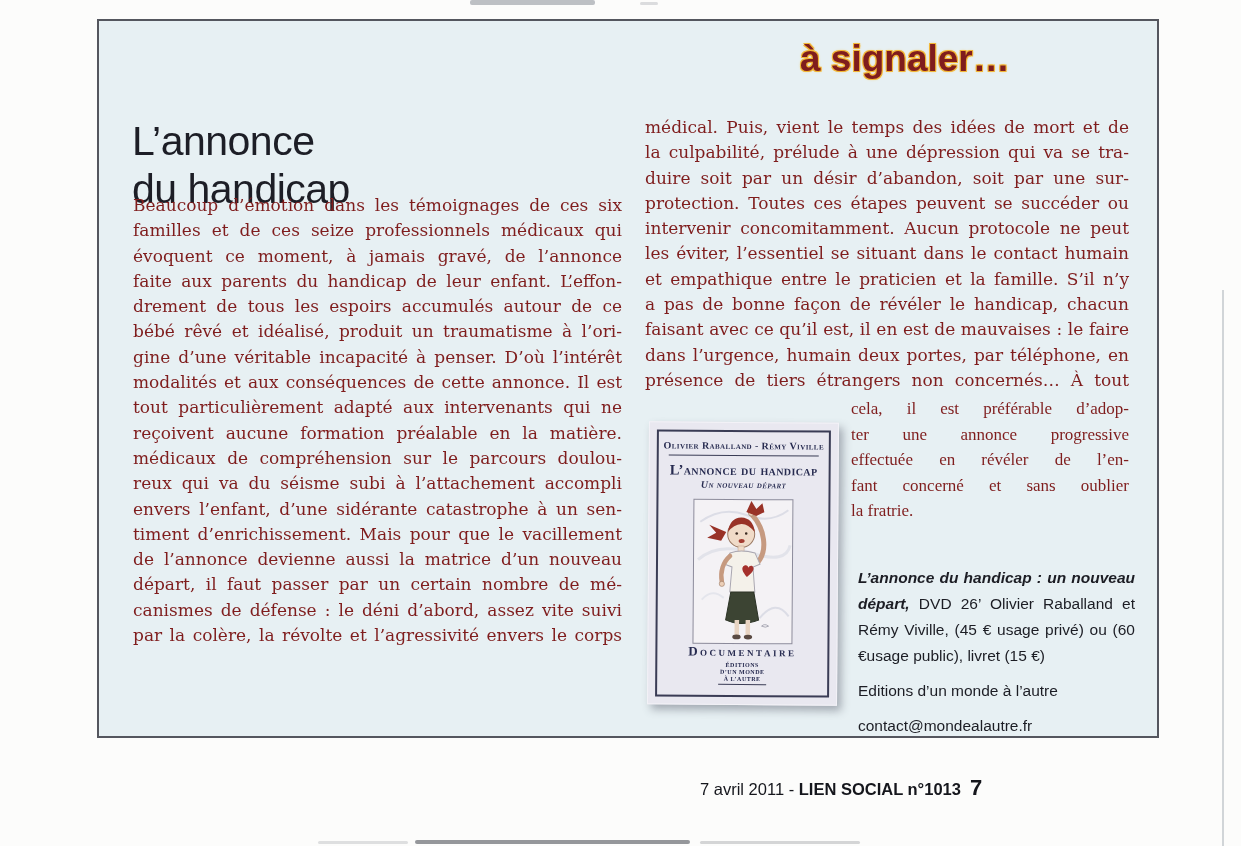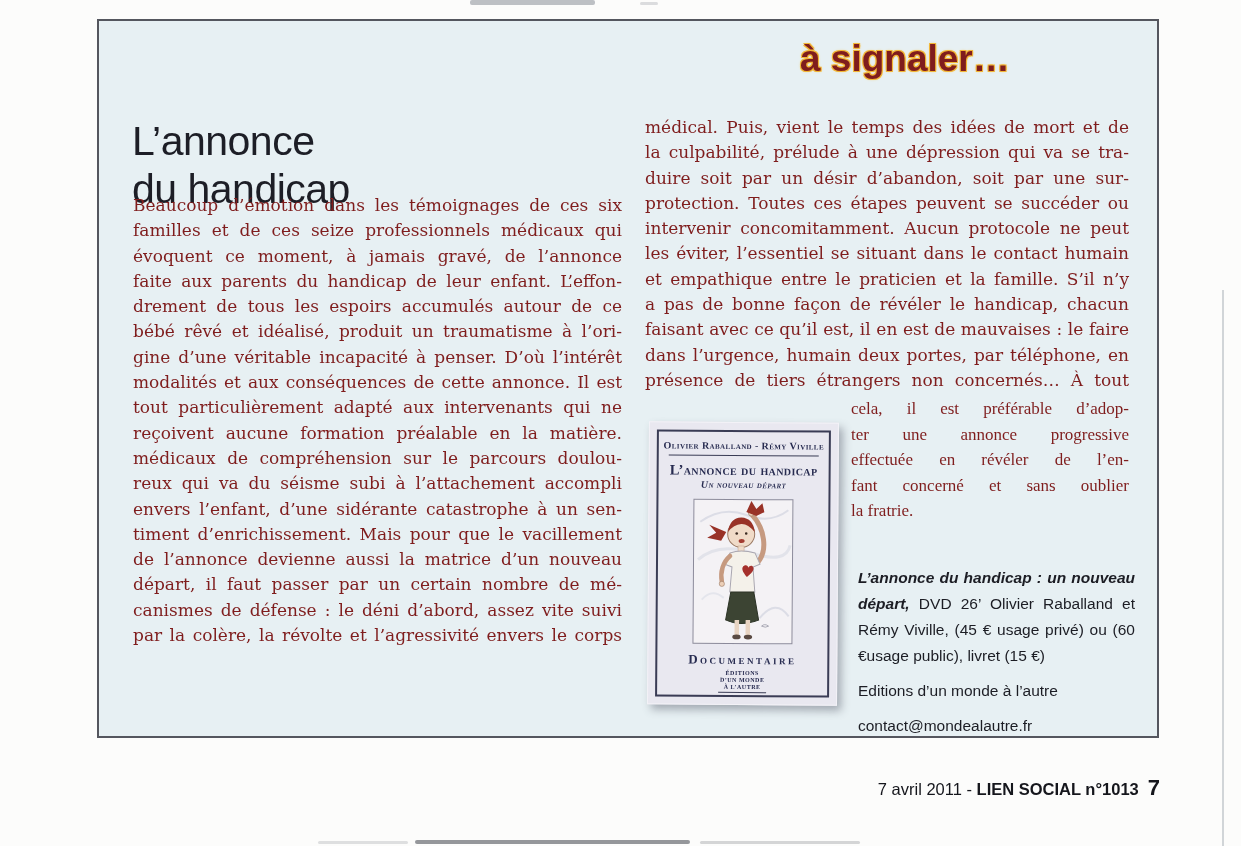--- a/index.html
+++ b/index.html
@@ -59,40 +59,40 @@
   }
   .dvd-subtitle{
     font-family:"Liberation Serif",serif;font-weight:bold;font-style:italic;
     font-variant:small-caps;font-size:10px;line-height:14px;letter-spacing:.4px;
   }
   .dvd-art{
     margin-top:7px;width:100px;height:145px;border:1px solid #8b8a9a;
     background:#f4f2f5;box-sizing:border-box;overflow:hidden;
   }
   .dvd-genre{
-    margin-top:8px;font-family:"Liberation Serif",serif;font-weight:bold;
+    font-family:"Liberation Serif",serif;font-weight:bold;
     font-variant:small-caps;font-size:13px;line-height:15px;letter-spacing:2.5px;
   }
   .dvd-publisher{
     margin-top:3px;text-align:center;font-family:"Liberation Serif",serif;
     font-weight:bold;font-size:6px;line-height:7px;letter-spacing:.5px;
     text-transform:uppercase;border-bottom:1px solid #3a3c55;padding:0 2px 1px;
   }
 
   
   .caption{
     position:absolute;left:858px;top:565px;width:277px;
     font-size:15.5px;line-height:26px;color:#1c1d24;
   }
   .caption-main{text-align:justify;}
   .caption-title{font-weight:bold;font-style:italic;}
   .caption-line{text-align:left;margin-top:9px;}
 
   .footer{
-    position:absolute;left:700px;top:775px;width:460px;text-align:right;
+    position:absolute;left:700px;top:775px;width:460px;
     font-size:16.5px;color:#15161c;
   }
   .footer .bold{font-weight:bold;}
   .footer .pagenum{font-weight:bold;font-size:22px;margin-left:9px;}
 
   
   .artifact{position:absolute;border-radius:2px;}
   .a-top1{left:470px;top:0;width:125px;height:5px;background:#7d838d;opacity:.5;}
   .a-top2{left:640px;top:2px;width:18px;height:3px;background:#8d929b;opacity:.3;}
   .a-bot1{left:415px;top:840px;width:275px;height:4px;background:#3f444c;opacity:.55;}

